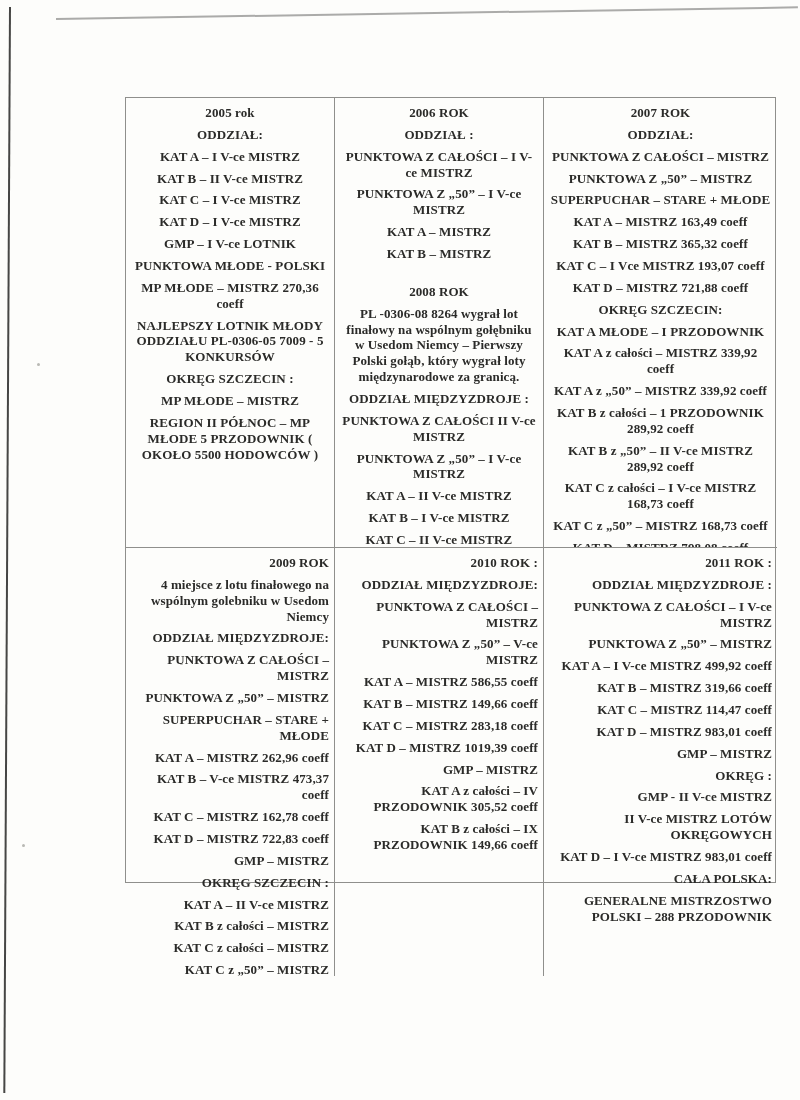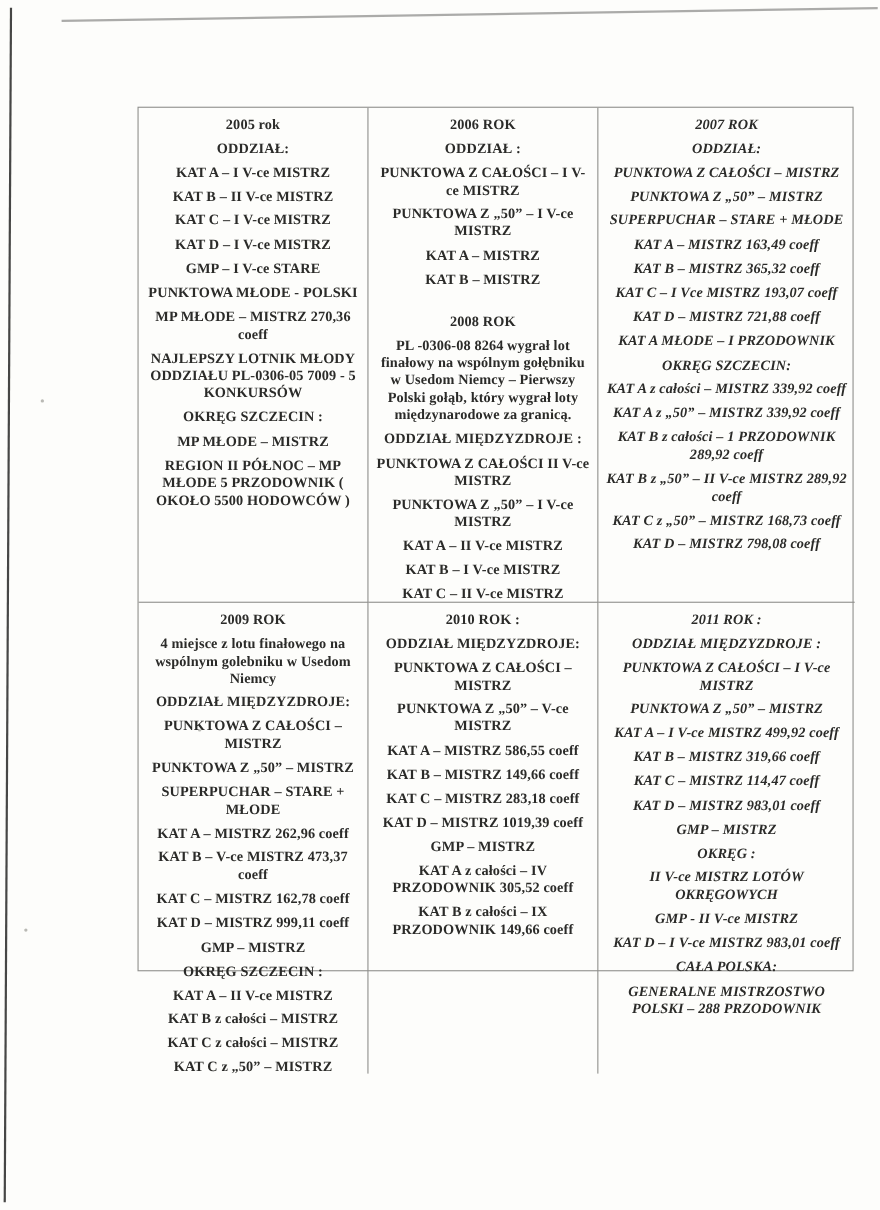--- a/index.html
+++ b/index.html
@@ -44,22 +44,22 @@
     border: 1px solid #8f8f8c;
     background: transparent;
   }
   .cell {
     border-right: 1px solid #8f8f8c;
     border-bottom: 1px solid #8f8f8c;
     padding: 7px 5px 4px;
     text-align: center;
     overflow: hidden;
   }
-  .cell.last-col { border-right: none; font-style: italic; }
-  .cell.last-row { border-bottom: none; }
+  .cell.last-col { border-right: none; }
+  .cell.last-row { border-bottom: none; text-align: right; }
   .cell p {
     margin: 0 0 6px;
     font-size: 13px;
     line-height: 1.22;
     font-weight: bold;
     color: #2b2b29;
     letter-spacing: .1px;
   }
   .cell p.gap { height: 16px; margin: 0; }
 </style>
@@ -75,21 +75,21 @@
   <div class="speck s3"></div>
 
   <div class="results-table">
     <div class="cell">
         <p>2005 rok</p>
         <p>ODDZIAŁ:</p>
         <p>KAT A – I V-ce MISTRZ</p>
         <p>KAT B – II V-ce MISTRZ</p>
         <p>KAT C – I V-ce MISTRZ</p>
         <p>KAT D – I V-ce MISTRZ</p>
-        <p>GMP – I V-ce STARE</p>
+        <p>GMP – I V-ce LOTNIK</p>
         <p>PUNKTOWA MŁODE - POLSKI</p>
         <p>MP MŁODE – MISTRZ 270,36 coeff</p>
         <p>NAJLEPSZY LOTNIK MŁODY ODDZIAŁU PL-0306-05 7009 - 5 KONKURSÓW</p>
         <p>OKRĘG SZCZECIN :</p>
         <p>MP MŁODE – MISTRZ</p>
         <p>REGION II PÓŁNOC – MP MŁODE 5 PRZODOWNIK ( OKOŁO 5500 HODOWCÓW )</p>
       </div>
     <div class="cell">
         <p>2006 ROK</p>
         <p>ODDZIAŁ :</p>
@@ -110,40 +110,41 @@
     <div class="cell last-col">
         <p>2007 ROK</p>
         <p>ODDZIAŁ:</p>
         <p>PUNKTOWA Z CAŁOŚCI – MISTRZ</p>
         <p>PUNKTOWA Z „50” – MISTRZ</p>
         <p>SUPERPUCHAR – STARE + MŁODE</p>
         <p>KAT A – MISTRZ 163,49 coeff</p>
         <p>KAT B – MISTRZ 365,32 coeff</p>
         <p>KAT C – I Vce MISTRZ 193,07 coeff</p>
         <p>KAT D – MISTRZ 721,88 coeff</p>
+        <p>OKRĘG SZCZECIN:</p>
         <p>KAT A MŁODE – I PRZODOWNIK</p>
-        <p>OKRĘG SZCZECIN:</p>
         <p>KAT A z całości – MISTRZ 339,92 coeff</p>
         <p>KAT A z „50” – MISTRZ 339,92 coeff</p>
         <p>KAT B z całości – 1 PRZODOWNIK 289,92 coeff</p>
         <p>KAT B z „50” – II V-ce MISTRZ 289,92 coeff</p>
+        <p>KAT C z całości – I V-ce MISTRZ 168,73 coeff</p>
         <p>KAT C z „50” – MISTRZ 168,73 coeff</p>
         <p>KAT D – MISTRZ 798,08 coeff</p>
       </div>
     <div class="cell last-row">
         <p>2009 ROK</p>
         <p>4 miejsce z lotu finałowego na wspólnym golebniku w Usedom Niemcy</p>
         <p>ODDZIAŁ MIĘDZYZDROJE:</p>
         <p>PUNKTOWA Z CAŁOŚCI – MISTRZ</p>
         <p>PUNKTOWA Z „50” – MISTRZ</p>
         <p>SUPERPUCHAR – STARE + MŁODE</p>
         <p>KAT A – MISTRZ 262,96 coeff</p>
         <p>KAT B – V-ce MISTRZ 473,37 coeff</p>
         <p>KAT C – MISTRZ 162,78 coeff</p>
-        <p>KAT D – MISTRZ 999,11 coeff</p>
+        <p>KAT D – MISTRZ 722,83 coeff</p>
         <p>GMP – MISTRZ</p>
         <p>OKRĘG SZCZECIN :</p>
         <p>KAT A – II V-ce MISTRZ</p>
         <p>KAT B z całości – MISTRZ</p>
         <p>KAT C z całości – MISTRZ</p>
         <p>KAT C z „50” – MISTRZ</p>
       </div>
     <div class="cell last-row">
         <p>2010 ROK :</p>
         <p>ODDZIAŁ MIĘDZYZDROJE:</p>
@@ -161,21 +162,21 @@
         <p>2011 ROK :</p>
         <p>ODDZIAŁ MIĘDZYZDROJE :</p>
         <p>PUNKTOWA Z CAŁOŚCI – I V-ce MISTRZ</p>
         <p>PUNKTOWA Z „50” – MISTRZ</p>
         <p>KAT A – I V-ce MISTRZ 499,92 coeff</p>
         <p>KAT B – MISTRZ 319,66 coeff</p>
         <p>KAT C – MISTRZ 114,47 coeff</p>
         <p>KAT D – MISTRZ 983,01 coeff</p>
         <p>GMP – MISTRZ</p>
         <p>OKRĘG :</p>
+        <p>GMP - II V-ce MISTRZ</p>
         <p>II V-ce MISTRZ LOTÓW OKRĘGOWYCH</p>
-        <p>GMP - II V-ce MISTRZ</p>
         <p>KAT D – I V-ce MISTRZ 983,01 coeff</p>
         <p>CAŁA POLSKA:</p>
         <p>GENERALNE MISTRZOSTWO POLSKI – 288 PRZODOWNIK</p>
       </div>
   </div>
 
 </div>
 
 </body></html>

